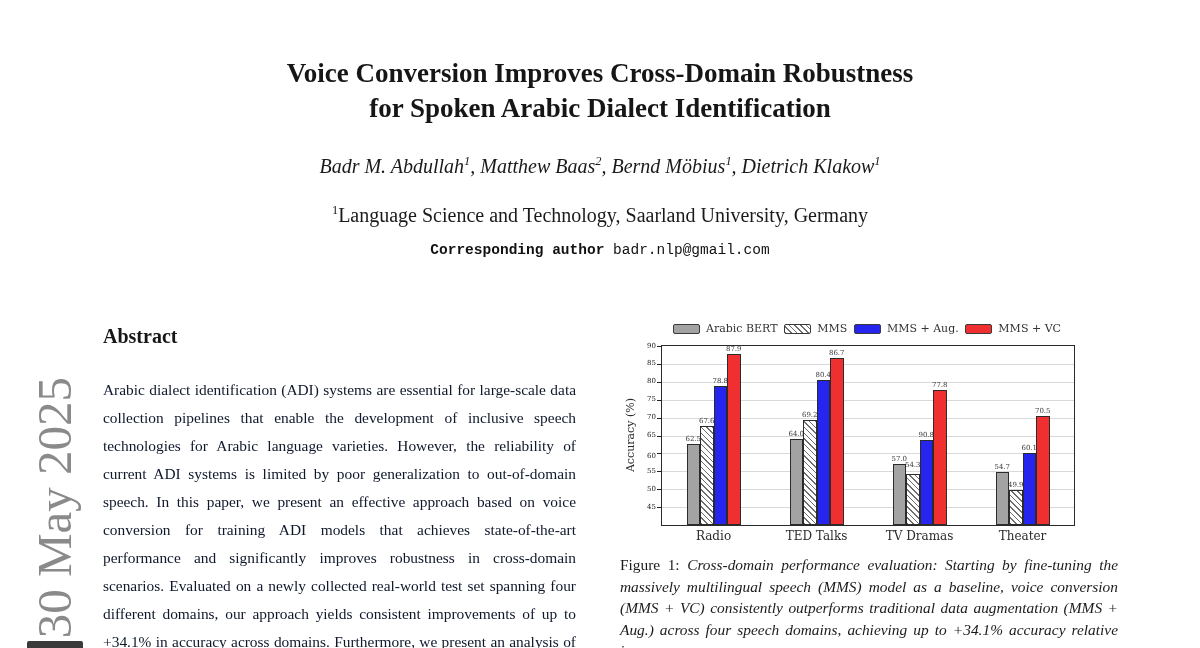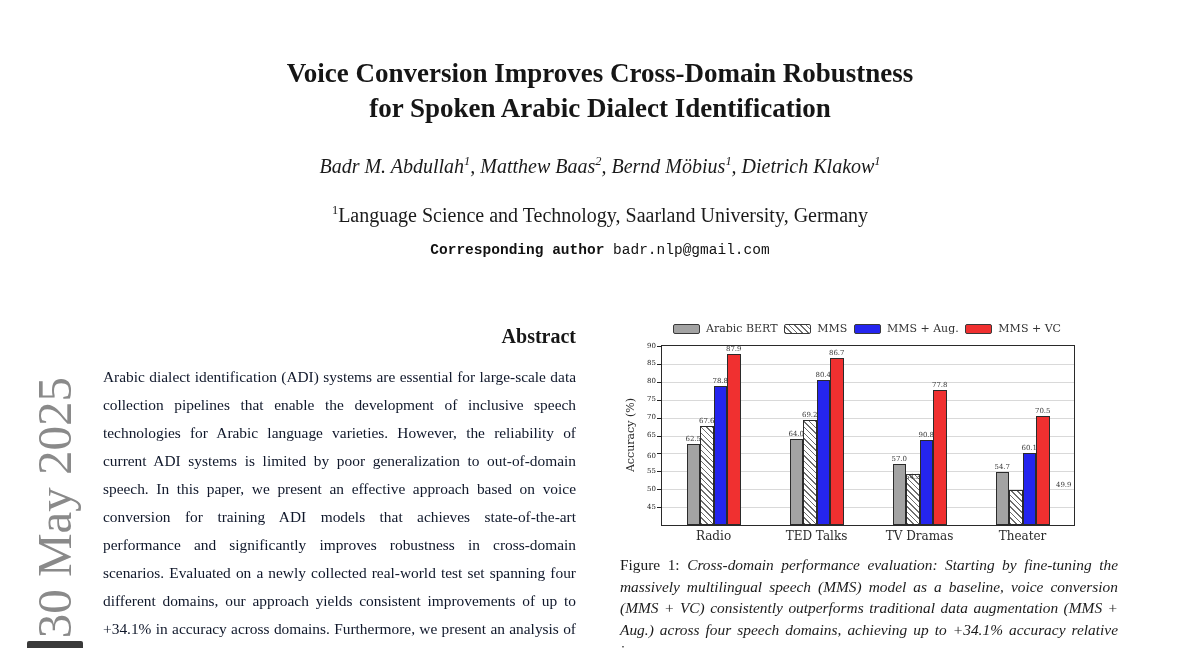--- a/index.html
+++ b/index.html
@@ -28,21 +28,21 @@
   .authors{ margin-top:29px; font-size:20px; font-style:italic; color:#1a1a1a; }
   .affils{ margin-top:23px; font-size:20px; line-height:28px; color:#1a1a1a; }
   sup{ font-size:62%; line-height:0; vertical-align:super; }
   .corresponding{
     margin-top:13px; font-size:14.5px; color:#111;
     font-family:"Liberation Mono", monospace;
   }
   .corresponding .corr-label{ font-weight:bold; }
   
   .abstract-col{ position:absolute; left:103px; top:325px; width:473px; }
-  .abstract-heading{ text-align:right; font-weight:bold; font-size:20px; margin-bottom:15px; color:#161616;}
+  .abstract-heading{ text-align:left; font-weight:bold; font-size:20px; margin-bottom:28px; color:#161616;}
   .abstract-text{
     font-size:15.4px; line-height:28px; text-align:justify; color:#0f172a;
   }
   
   .figure-col{ position:absolute; left:620px; top:320px; width:500px; font-family:"DejaVu Serif", serif; }
   .legend{
     margin-left:41px; width:412px; height:17px; box-sizing:border-box;
     display:flex; justify-content:space-between; align-items:center; padding:0 12px;
   }
   .legend-item{ display:flex; align-items:center; gap:6px; }
@@ -167,30 +167,30 @@
         <div class="bar hatched" style="left: 141px; width: 13.5px; height: 104.536px;"></div>
         <div class="bar-label" style="left: 134px; width: 27.5px; bottom: 105.536px;">69.2</div>
         <div class="bar" style="left: 154.5px; width: 13.5px; height: 144.632px; background: rgb(37, 37, 239);"></div>
         <div class="bar-label" style="left: 147.5px; width: 27.5px; bottom: 145.632px;">80.4</div>
         <div class="bar" style="left: 168px; width: 13.5px; height: 167.186px; background: rgb(240, 48, 48);"></div>
         <div class="bar-label" style="left: 161px; width: 27.5px; bottom: 168.186px;">86.7</div>
         <div class="xtick" style="left: 104.5px; width: 100px;">TED Talks</div>
         <div class="bar" style="left: 230.5px; width: 13.5px; height: 60.86px; background: rgb(163, 163, 163);"></div>
         <div class="bar-label" style="left: 223.5px; width: 27.5px; bottom: 61.86px;">57.0</div>
         <div class="bar hatched" style="left: 244px; width: 13.5px; height: 51.194px;"></div>
-        <div class="bar-label" style="left: 237px; width: 27.5px; bottom: 44px;">54.3</div>
+        <div class="bar-label" style="left: 237px; width: 27.5px; bottom: 56px;">54.3</div>
         <div class="bar" style="left: 257.5px; width: 13.5px; height: 84.846px; background: rgb(37, 37, 239);"></div>
         <div class="bar-label" style="left: 250.5px; width: 27.5px; bottom: 85.846px;">90.8</div>
         <div class="bar" style="left: 271px; width: 13.5px; height: 135.324px; background: rgb(240, 48, 48);"></div>
         <div class="bar-label" style="left: 264px; width: 27.5px; bottom: 136.324px;">77.8</div>
         <div class="xtick" style="left: 207.5px; width: 100px;">TV Dramas</div>
         <div class="bar" style="left: 333.5px; width: 13.5px; height: 52.626px; background: rgb(163, 163, 163);"></div>
         <div class="bar-label" style="left: 326.5px; width: 27.5px; bottom: 53.626px;">54.7</div>
         <div class="bar hatched" style="left: 347px; width: 13.5px; height: 35.442px;"></div>
-        <div class="bar-label" style="left: 340px; width: 27.5px; bottom: 36.442px; margin-left: 48px;">49.9</div>
+        <div class="bar-label" style="left: 340px; width: 27.5px; bottom: 36.442px;">49.9</div>
         <div class="bar" style="left: 360.5px; width: 13.5px; height: 71.958px; background: rgb(37, 37, 239);"></div>
         <div class="bar-label" style="left: 353.5px; width: 27.5px; bottom: 72.958px;">60.1</div>
         <div class="bar" style="left: 374px; width: 13.5px; height: 109.19px; background: rgb(240, 48, 48);"></div>
         <div class="bar-label" style="left: 367px; width: 27.5px; bottom: 110.19px;">70.5</div>
         <div class="xtick" style="left: 310.5px; width: 100px;">Theater</div>
       </div>
     <div class="caption">
       <span class="cap-label">Figure 1:</span>
       <span class="cap-text">Cross-domain performance evaluation: Starting by fine-tuning the massively multilingual speech (MMS) model as a baseline, voice conversion (MMS + VC) consistently outperforms traditional data augmentation (MMS + Aug.) across four speech domains, achieving up to +34.1% accuracy relative im-</span>
     </div>

